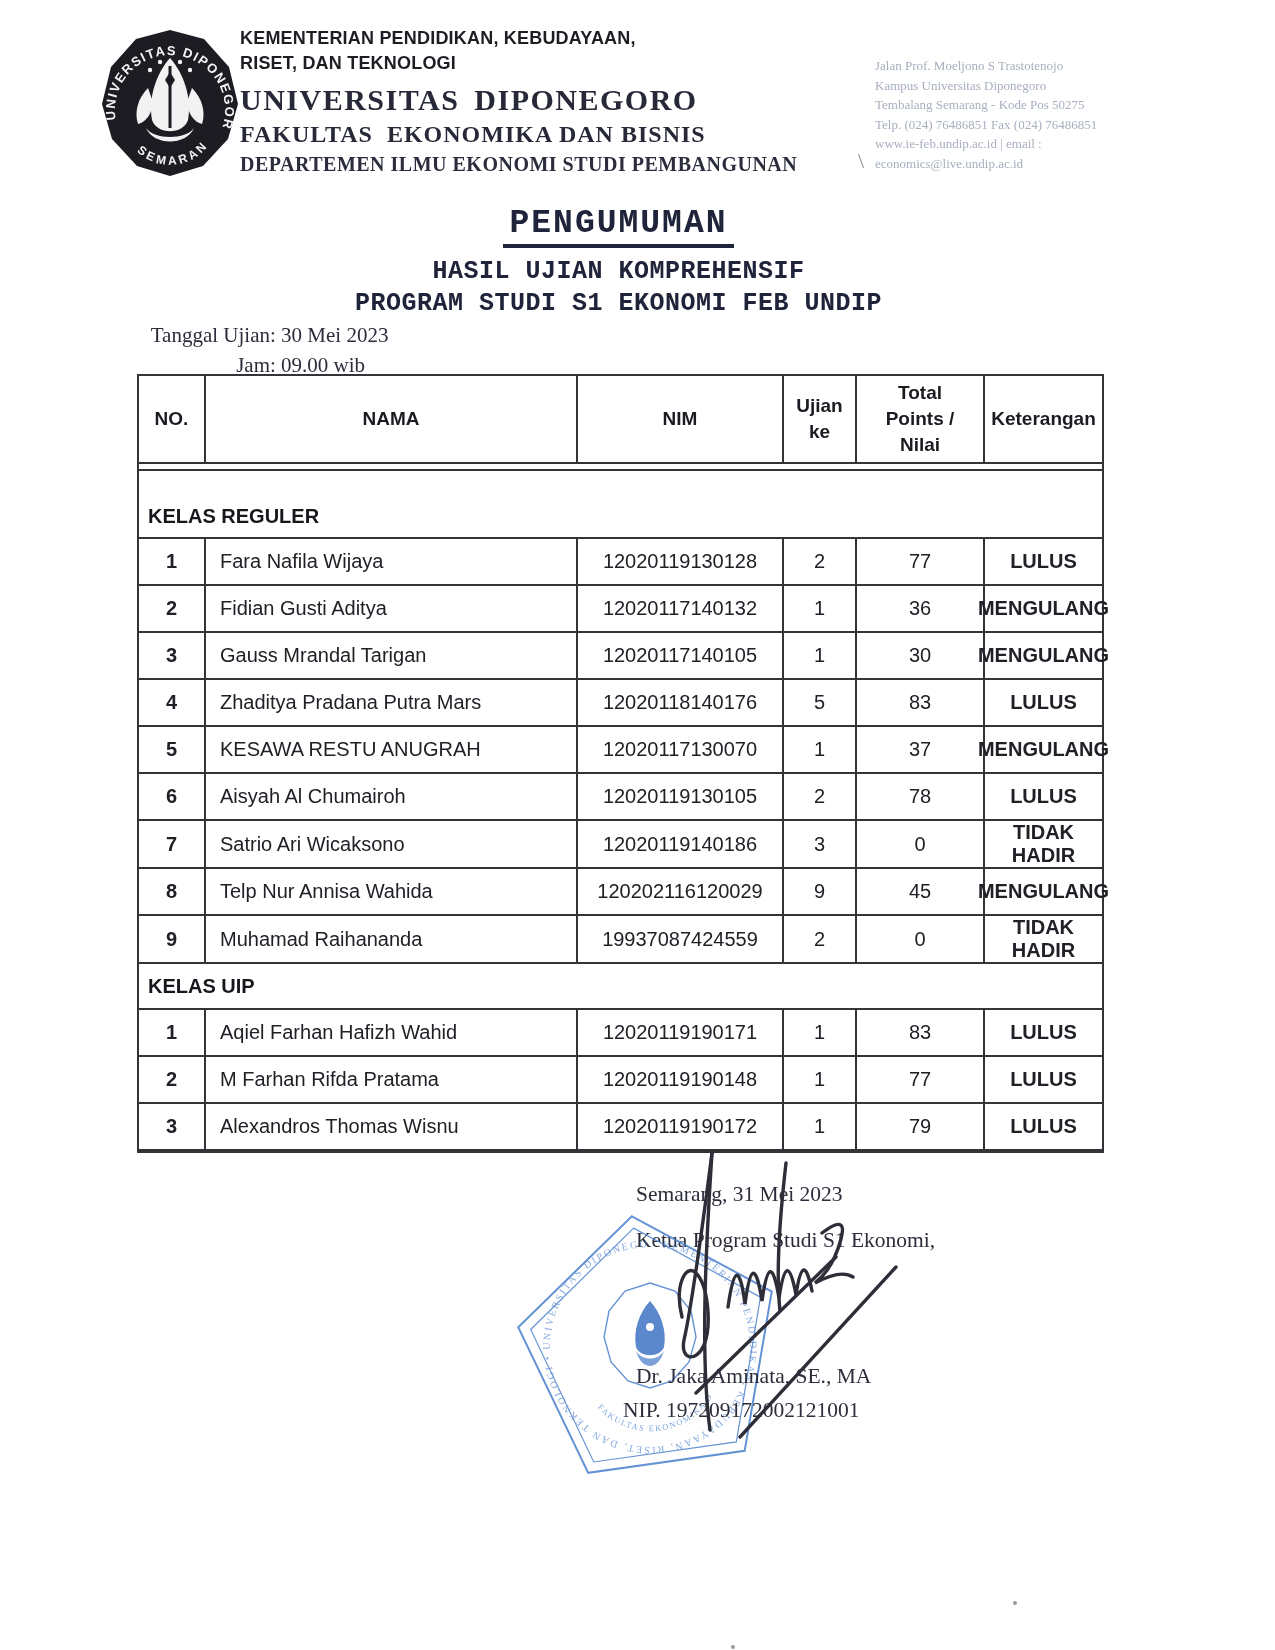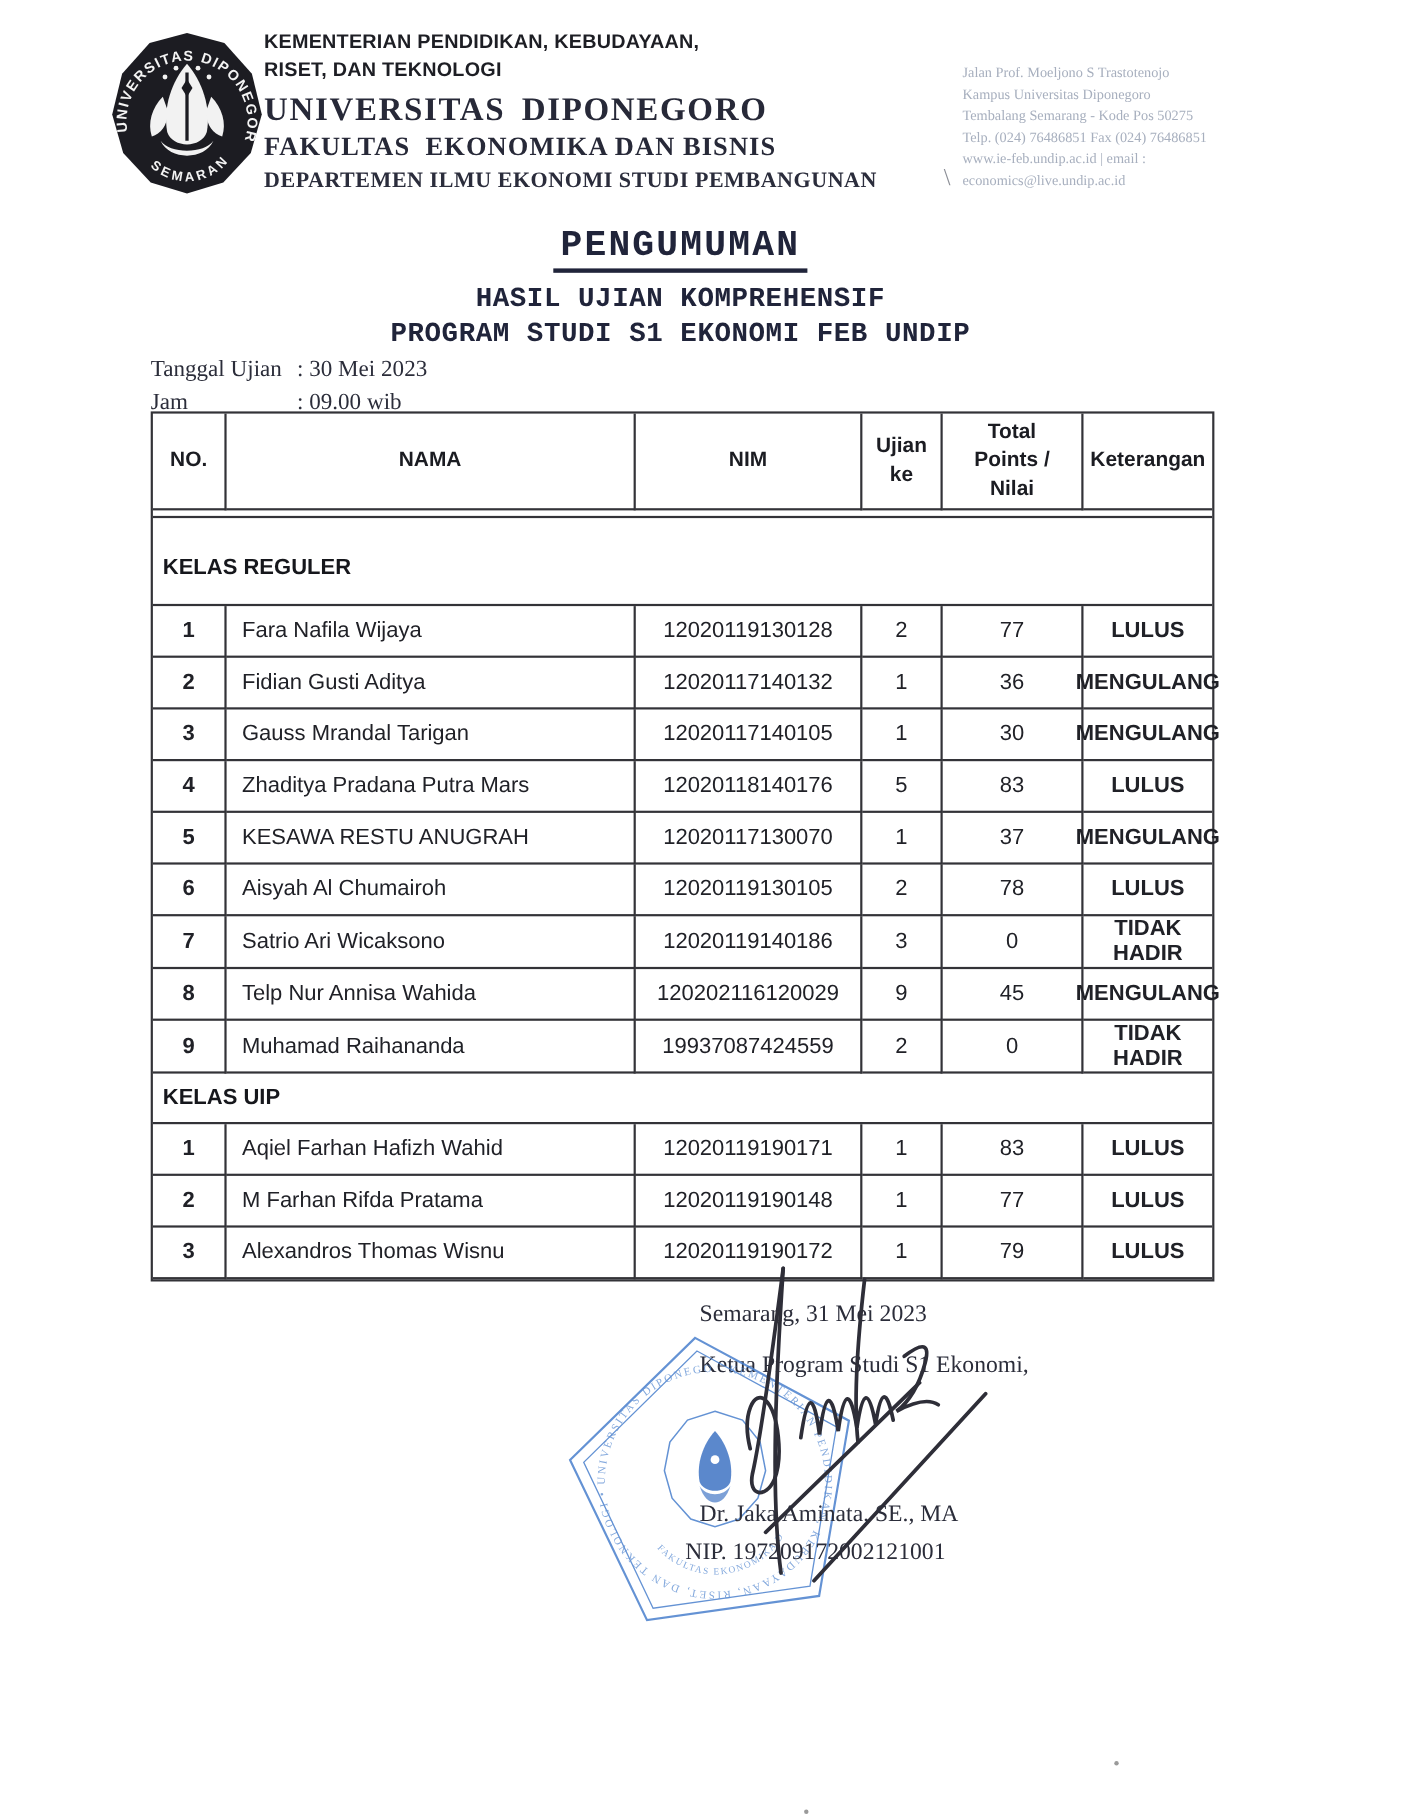--- a/index.html
+++ b/index.html
@@ -18,38 +18,38 @@
   .department{font-family:"Liberation Serif",serif;font-weight:bold;font-size:20px;color:#2b2d3c;letter-spacing:.5px;margin-top:5px;white-space:pre;}
   .contact{left:875px;top:56px;width:310px;font-family:"Liberation Serif",serif;font-size:13px;line-height:19.5px;color:#a7afbe;}
 
   
   .title-wrap{left:137px;top:205px;width:963px;text-align:center;font-family:Liberation Mono, monospace;color:#20243a;}
   .main-title{display:inline-block;font-size:33px;font-weight:bold;letter-spacing:2px;border-bottom:4px solid #20243a;padding:0 6px 2px 6px;}
   .sub-title{font-size:25px;font-weight:bold;letter-spacing:.5px;margin-top:9px;}
 
   
   .meta{left:137px;top:320px;font-family:"Liberation Serif",serif;font-size:21px;color:#2b2d3a;line-height:30px;}
-  .meta .lbl{display:inline-block;width:133px;}
+  .meta .lbl{display:inline-block;width:133px;text-align:right;}
 
   
   .table{
     left:137px;top:374px;width:963px;
     display:grid;grid-template-columns:67px 372px 206px 73px 128px 117px;
     border:2px solid #333338;font-size:20px;color:#202127;
   }
   .cell{border-right:2px solid #333338;border-bottom:2px solid #333338;
     display:flex;align-items:center;justify-content:center;min-height:45px;text-align:center;}
   .cell.last{border-right:none;}
   .cell.left{justify-content:flex-start;padding-left:14px;text-align:center;}
   .cell.b{font-weight:bold;}
   .th{min-height:86px;font-weight:bold;white-space:pre-line;line-height:26px;font-size:19px;color:#1b1c22;}
   .rule-spacer{grid-column:1/-1;height:5px;border-bottom:2px solid #333338;}
   .band{grid-column:1/-1;border-bottom:2px solid #333338;font-weight:bold;font-size:20px;color:#16171c;
     display:flex;align-items:center;padding-left:9px;min-height:44px;}
-  .band.tall{min-height:57px;align-items:flex-end;padding-bottom:21px;}
+  .band.tall{min-height:57px;align-items:flex-end;padding-bottom:9px;}
 
   
   .sig-text{font-family:"Liberation Serif",serif;font-size:21.5px;color:#2b2d3a;}
   .artifact{color:#8b8e96;font-family:"Liberation Serif",serif;}
   .dot{width:4px;height:4px;border-radius:50%;background:#9a9a9a;}
 </style>
 </head>
 <body>
 
 <div class="page">

